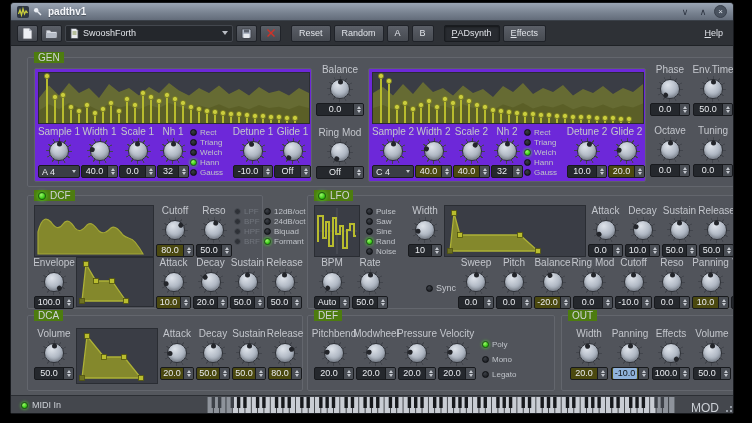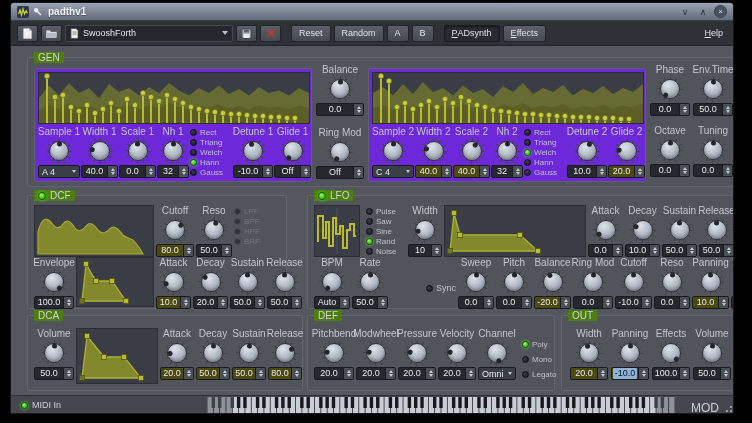--- a/index.html
+++ b/index.html
@@ -606,21 +606,21 @@
                 <span class="sval">0.0</span>
                 <span class="sarr">
                   <i class="au"></i>
                   <i class="ad"></i>
                 </span>
               </div>
             </div>
       </div>
     </div>
 
-    <div class="group" style="left:16px;top:151px;width:260px;height:114px">
+    <div class="group" style="left:16px;top:151px;width:236px;height:114px">
       <div class="gtitle">
             <span class="led"></span>
             <span>DCF</span>
           </div>
       <div class="row" style="left:6px;top:9px;gap:2px">
         <svg id="dcfresp" class="disp" width="118" height="50">
               <path d="M3,48 L3,26 C7,10 12,12 16,16 C20,22 24,24 28,18 C32,12 36,16 40,22 C44,27 48,24 52,19 C56,15 60,20 64,25 C68,29 72,26 76,22 C80,19 84,24 88,29 C92,33 96,31 100,36 C104,41 106,44 108,48 Z" fill="#84882c" stroke="#a4a836" stroke-width="1.2"></path>
             </svg>
         <div style="width:38px" class="cell">
               <div class="clab">Cutoff</div>
@@ -659,20 +659,38 @@
                 <i class="rdot"></i>
                 <span>BPF</span>
               </div>
               <div class="ritem">
                 <i class="rdot"></i>
                 <span>HPF</span>
               </div>
               <div class="ritem">
                 <i class="rdot"></i>
                 <span>BRF</span>
+              </div>
+            </div>
+        <div class="rg" style="width:44px">
+              <div class="ritem">
+                <i class="rdot"></i>
+                <span>12dB/oct</span>
+              </div>
+              <div class="ritem">
+                <i class="rdot"></i>
+                <span>24dB/oct</span>
+              </div>
+              <div class="ritem">
+                <i class="rdot"></i>
+                <span>Biquad</span>
+              </div>
+              <div class="ritem">
+                <i class="rdot on"></i>
+                <span>Formant</span>
               </div>
             </div>
       </div>
       <div class="row" style="left:6px;top:61px;gap:2px">
         <div style="width:40px" class="cell">
               <div class="clab">Envelope</div>
               <div class="knob">
                 <span class="kface"></span>
                 <span class="kdot" style="transform:rotate(140deg) translate(0,-7.5px)"></span>
               </div>
@@ -1149,31 +1167,20 @@
               <div class="knob">
                 <span class="kface"></span>
                 <span class="kdot" style="transform:rotate(-80deg) translate(0,-7.5px)"></span>
               </div>
               <div class="spin">
                 <span class="sval">20.0</span>
                 <span class="sarr">
                   <i class="au"></i>
                   <i class="ad"></i>
                 </span>
-              </div>
-            </div>
-        <div style="width:38px" class="cell">
-              <div class="clab">Channel</div>
-              <div class="knob">
-                <span class="kface"></span>
-                <span class="kdot" style="transform:rotate(170deg) translate(0,-7.5px)"></span>
-              </div>
-              <div class="cmb">
-                <span class="cval">Omni</span>
-                <span class="carr"></span>
               </div>
             </div>
         <div class="rg" style="width:40px;padding-left:4px;padding-top:12px;gap:6px">
               <div class="ritem">
                 <i class="rdot on"></i>
                 <span>Poly</span>
               </div>
               <div class="ritem">
                 <i class="rdot"></i>
                 <span>Mono</span>

